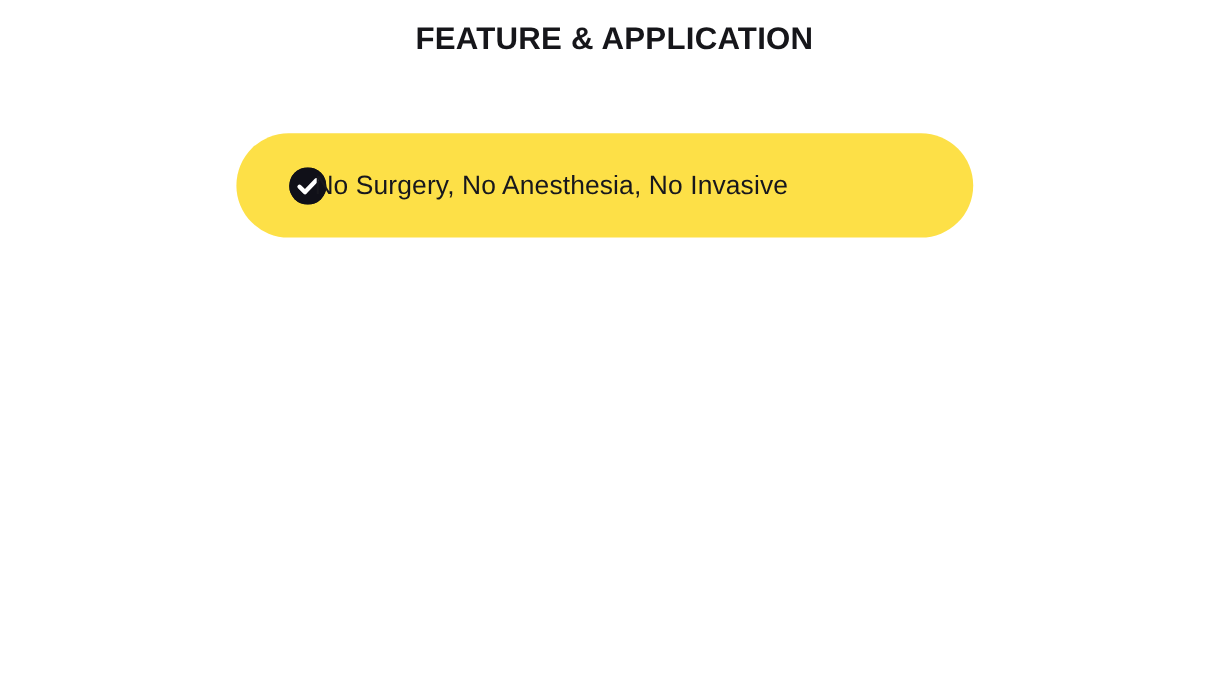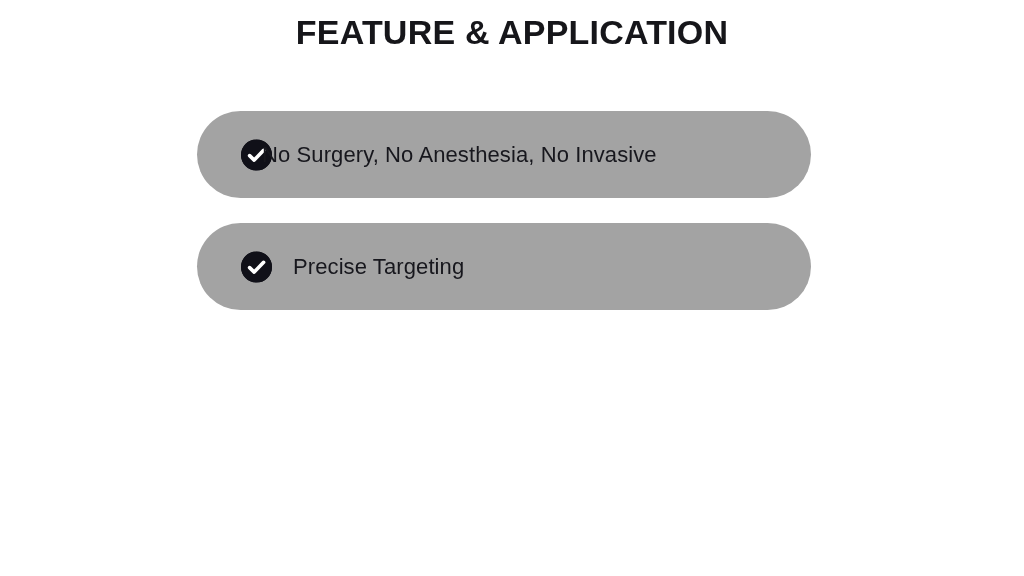--- a/index.html
+++ b/index.html
@@ -19,38 +19,38 @@
     width: 1024px;
     height: 576px;
   }
   .page-title {
     position: absolute;
     top: 8px;
     left: 0;
     width: 1024px;
     text-align: center;
     font-family: "Liberation Sans", sans-serif;
-    font-size: 34px;
+    font-size: 26px;
     font-weight: 700;
     letter-spacing: 0.2px;
     color: #16161a;
     line-height: 48px;
     white-space: nowrap;
   }
   .feature-list {
     position: absolute;
     top: 111px;
     left: 197px;
     width: 614px;
   }
   .feature-card {
     position: relative;
     width: 614px;
     height: 87px;
-    background: #a3a3a3;
+    background: #fde047;
     border-radius: 44px;
     margin-bottom: 25px;
     box-sizing: border-box;
   }
   .feature-card:last-child {
     margin-bottom: 0;
   }
   .check-icon {
     position: absolute;
     left: 44px;
@@ -98,26 +98,17 @@
     <div class="feature-card overlap">
       <span class="check-icon">
         <svg viewBox="0 0 31 31" xmlns="http://www.w3.org/2000/svg">
           <circle cx="15.5" cy="15.5" r="15.5" fill="#101018"></circle>
           <path d="M8.6 16.1 L13.2 20.6 L22.6 10.8" fill="none" stroke="#ffffff" stroke-width="3.6" stroke-linecap="round" stroke-linejoin="round"></path>
         </svg>
       </span>
       <span class="feature-label">No Surgery, No Anesthesia, No Invasive</span>
     </div>
 
-    <div class="feature-card">
-      <span class="check-icon">
-        <svg viewBox="0 0 31 31" xmlns="http://www.w3.org/2000/svg">
-          <circle cx="15.5" cy="15.5" r="15.5" fill="#101018"></circle>
-          <path d="M8.6 16.1 L13.2 20.6 L22.6 10.8" fill="none" stroke="#ffffff" stroke-width="3.6" stroke-linecap="round" stroke-linejoin="round"></path>
-        </svg>
-      </span>
-      <span class="feature-label">Precise Targeting</span>
-    </div>
 
 
 
   </div>
 </div>
 
 </body></html>

